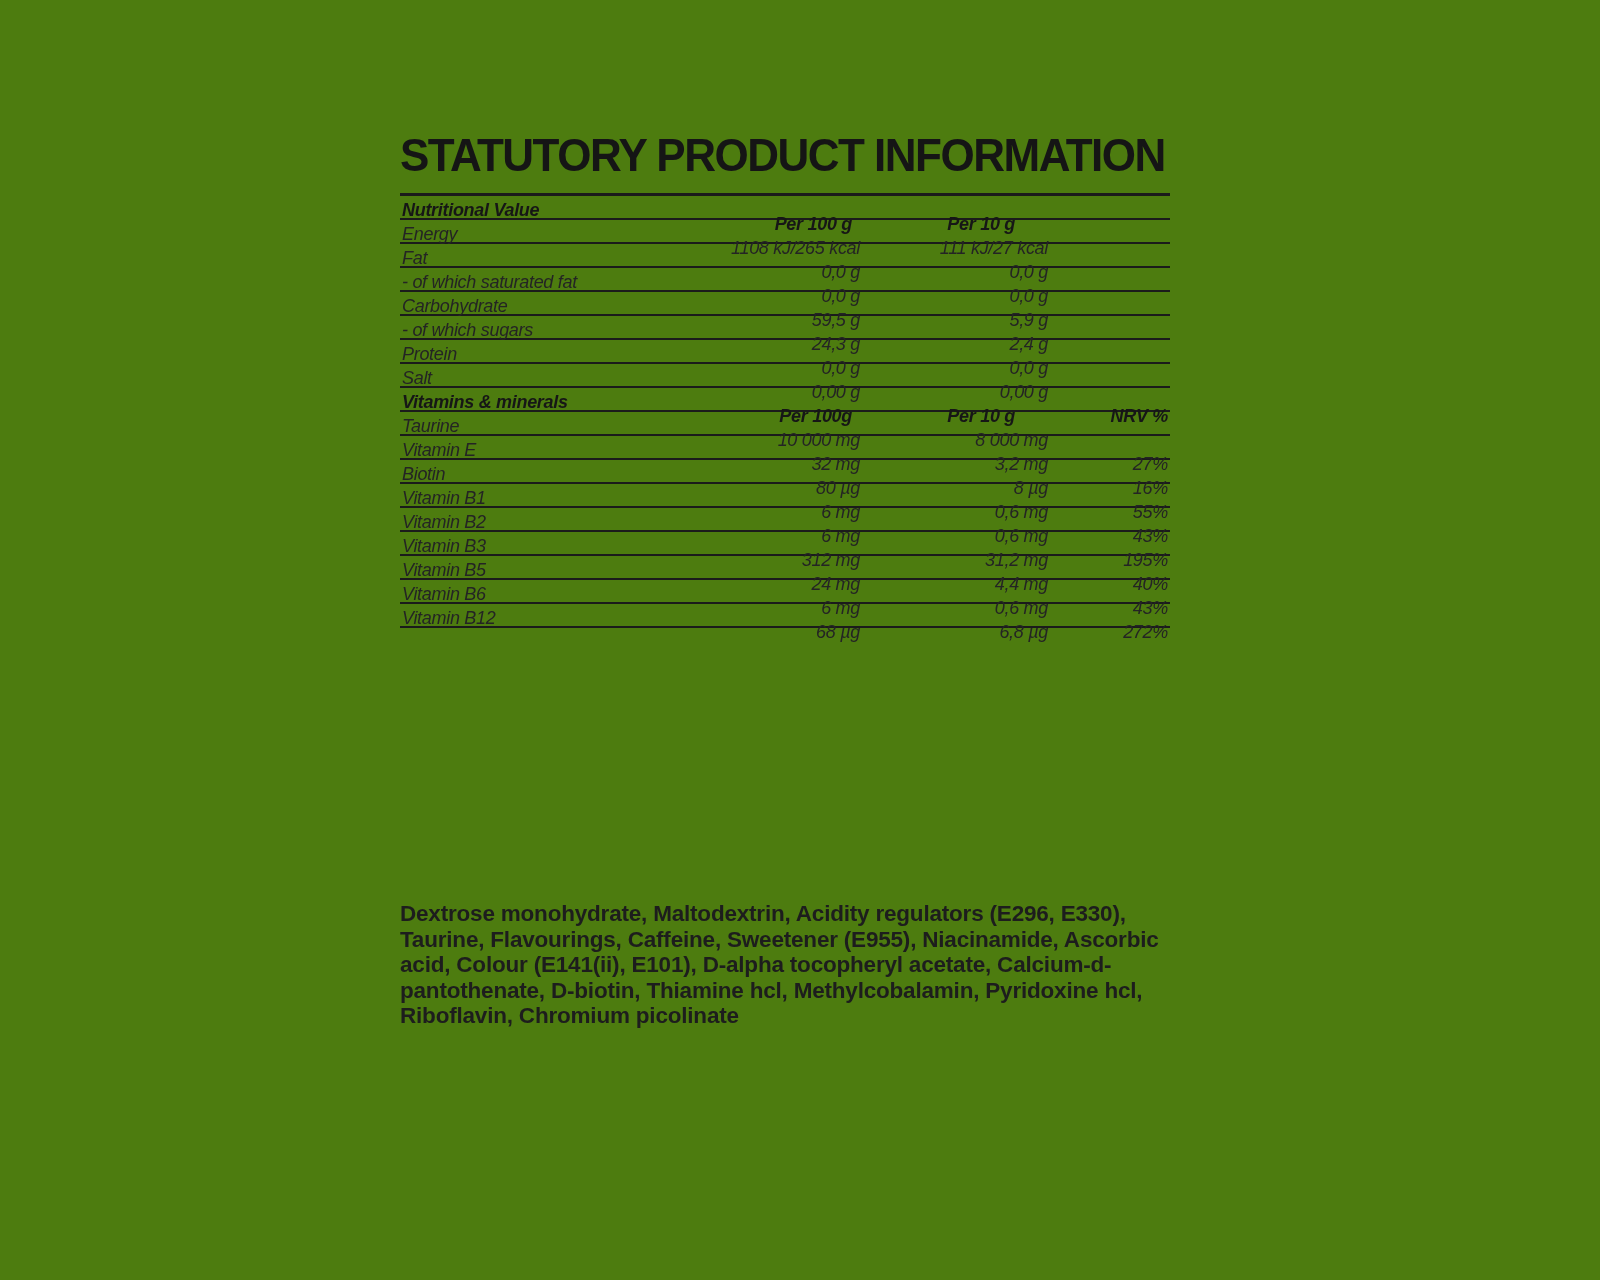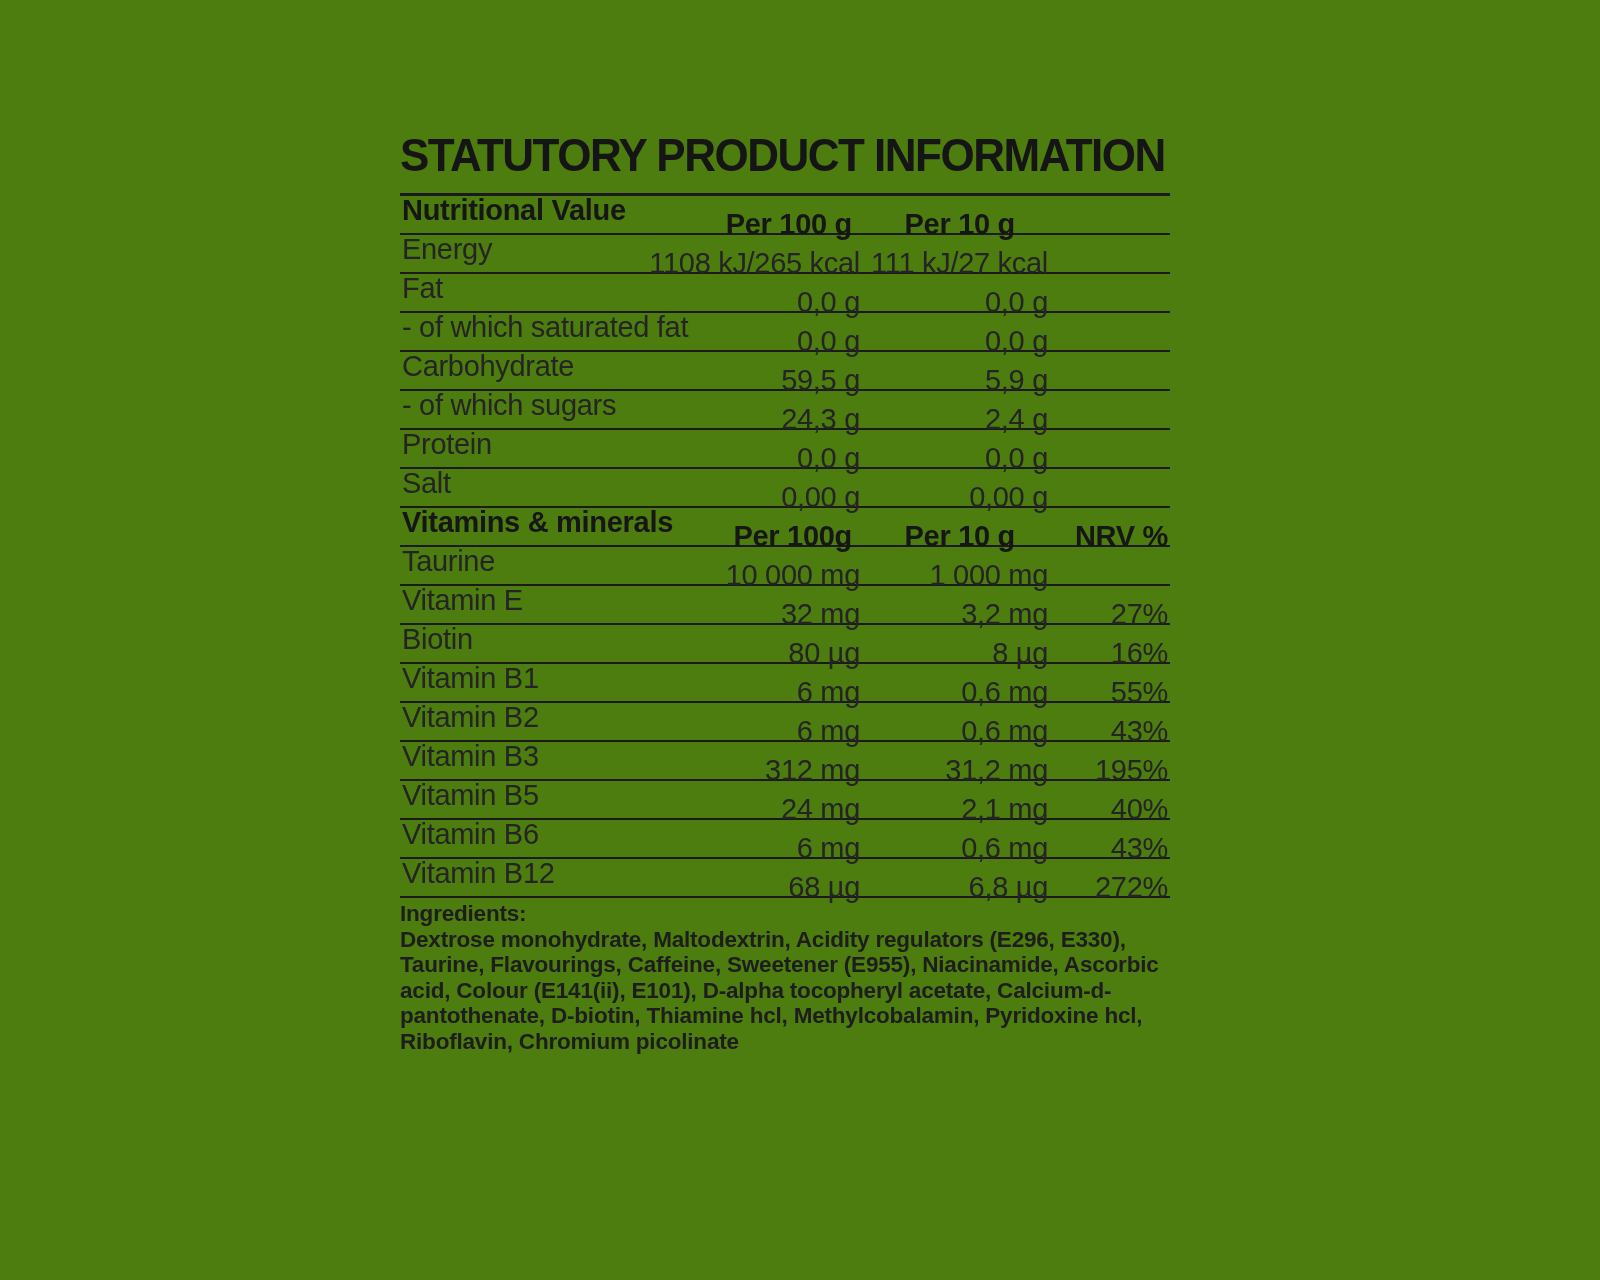--- a/index.html
+++ b/index.html
@@ -27,27 +27,28 @@
   }
   .table {
     position: absolute;
     left: 400px;
     top: 193px;
     width: 770px;
     border-top: 3px solid #1b1b1b;
   }
   .row {
     position: relative;
-    height: 39px;
+    height: 24px;
     border-bottom: 2px solid #1b1b1b;
     box-sizing: border-box;
-    font-size: 29px;
+    font-size: 18px;
     letter-spacing: -0.3px;
     line-height: 29px;
     white-space: nowrap;
+    font-style: italic;
   }
   .row .label { position: absolute; left: 2px; top: 0; }
   .row .val   { position: absolute; top: 14px; text-align: right; }
   .v100 { right: 310px; }
   .v10  { right: 122px; }
   .vnrv { right: 2px; }
   .h100 { right: 318px; }
   .h10  { right: 155px; }
   .hnrv { right: 2px; }
   .hdr, .hdr .val { font-weight: 700; color: #161616; }
@@ -118,21 +119,21 @@
     <div class="row hdr">
       <span class="label">Vitamins &amp; minerals</span>
       <span class="val h100">Per 100g</span>
       <span class="val h10">Per 10 g</span>
       <span class="val hnrv">NRV %</span>
     </div>
 
     <div class="row">
       <span class="label">Taurine</span>
       <span class="val v100">10 000 mg</span>
-      <span class="val v10">1 000 mg</span>
+      <span class="val v10">8 000 mg</span>
       <span class="val vnrv"></span>
     </div>
     <div class="row">
       <span class="label">Vitamin E</span>
       <span class="val v100">32 mg</span>
       <span class="val v10">3,2 mg</span>
       <span class="val vnrv">27%</span>
     </div>
     <div class="row">
       <span class="label">Biotin</span>
@@ -154,36 +155,35 @@
     </div>
     <div class="row">
       <span class="label">Vitamin B3</span>
       <span class="val v100">312 mg</span>
       <span class="val v10">31,2 mg</span>
       <span class="val vnrv">195%</span>
     </div>
     <div class="row">
       <span class="label">Vitamin B5</span>
       <span class="val v100">24 mg</span>
-      <span class="val v10">2,1 mg</span>
+      <span class="val v10">4,4 mg</span>
       <span class="val vnrv">40%</span>
     </div>
     <div class="row">
       <span class="label">Vitamin B6</span>
       <span class="val v100">6 mg</span>
       <span class="val v10">0,6 mg</span>
       <span class="val vnrv">43%</span>
     </div>
     <div class="row">
       <span class="label">Vitamin B12</span>
       <span class="val v100">68 µg</span>
       <span class="val v10">6,8 µg</span>
       <span class="val vnrv">272%</span>
     </div>
 
   </div>
 
   <div class="ingredients">
-    <div class="ing-heading">Ingredients:</div>
     <div class="ing-text">Dextrose monohydrate, Maltodextrin, Acidity regulators (E296, E330), Taurine, Flavourings, Caffeine, Sweetener (E955), Niacinamide, Ascorbic acid, Colour (E141(ii), E101), D-alpha tocopheryl acetate, Calcium-d-pantothenate, D-biotin, Thiamine hcl, Methylcobalamin, Pyridoxine hcl, Riboflavin, Chromium picolinate</div>
   </div>
 
 </div>
 
 </body></html>

